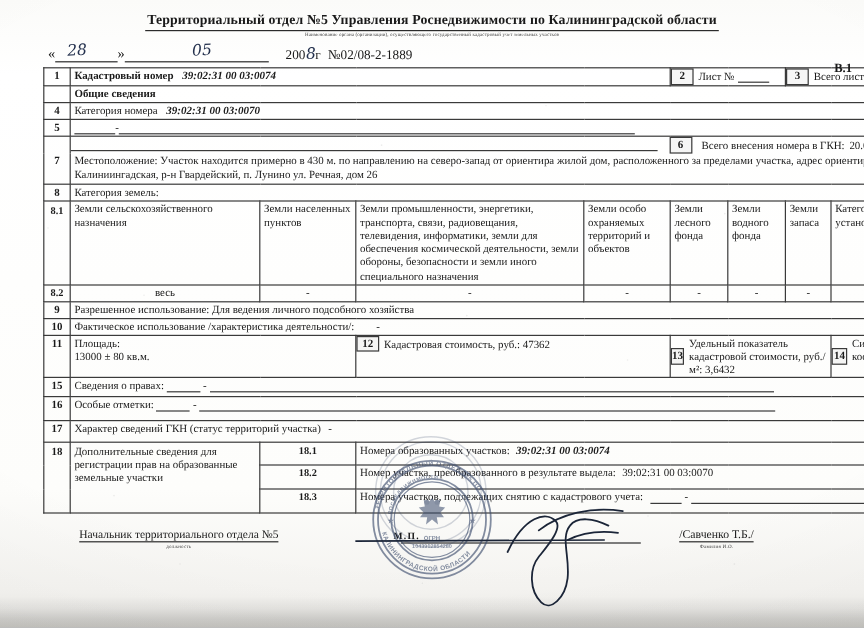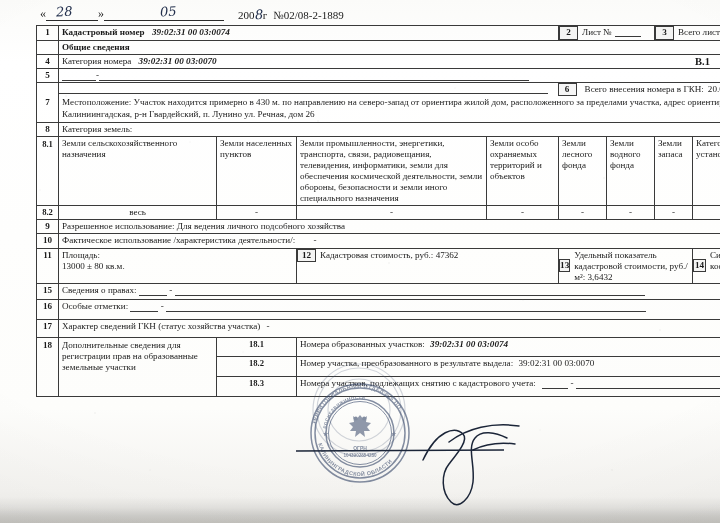--- a/index.html
+++ b/index.html
@@ -271,20 +271,24 @@
         <circle cx="40" cy="190" r="0.6"></circle>
       <circle cx="612" cy="470" r="0.7"></circle>
         <circle cx="352" cy="486" r="0.6"></circle>
       <circle cx="150" cy="470" r="0.6"></circle>
         <circle cx="470" cy="205" r="0.6"></circle>
     </g>
   </svg>
 
   <div id="content">
 
+    <div class="hdr">
+      <div class="hdr-title">Территориальный отдел №5 Управления Роснедвижимости по Калининградской области</div>
+      <div class="hdr-caption">Наименование органа (организации), осуществляющего государственный кадастровый учет земельных участков</div>
+    </div>
 
 
     <div class="dateline">
       <span class="q">«</span>
       <span class="blank" style="width:52px">
         <span class="hand" style="left:10px">28</span>
       </span>
       <span class="q">»</span>
       <span class="blank" style="width:120px">
         <span class="hand" style="left:56px">05</span>
@@ -473,21 +477,21 @@
           <span class="lbl">Особые отметки:</span>
           <span class="fill" style="width:28px"></span>
           <span class="dash lbl">-</span>
           <span class="fill" style="width:480px"></span>
         </td>
       </tr>
 
       <tr>
         <td class="num mid">17</td>
         <td colspan="8" style="height:15px">
-          <span class="lbl">Характер сведений ГКН (статус хозяйства участка)</span>
+          <span class="lbl">Характер сведений ГКН (статус территорий участка)</span>
           <span class="lbl dash" style="margin-left:4px">-</span>
         </td>
       </tr>
 
       <tr>
         <td class="num" style="vertical-align:top;padding-top:2px;border-bottom:none">18</td>
         <td rowspan="3" style="vertical-align:top;padding-top:2px">
           <span class="lbl">Дополнительные сведения для регистрации прав на образованные земельные участки</span>
         </td>
         <td class="num sub mid" style="width:24px">18.1</td>
@@ -512,20 +516,32 @@
         <td colspan="6" style="height:17px">
           <span class="lbl">Номера участков, подлежащих снятию с кадастрового учета:</span>
           <span class="fill" style="width:26px;margin-left:4px"></span>
           <span class="dash lbl">-</span>
           <span class="fill" style="width:170px"></span>
         </td>
       </tr>
     </tbody>
       </table>
 
+    <div class="sig">
+      <div style="display:inline-block">
+        <div class="sig-post">Начальник территориального отдела   №5</div>
+        <div class="sig-cap">должность</div>
+      </div>
+      <div class="mp">М.П.</div>
+      <div class="sig-line"></div>
+      <div class="sig-name">
+        <div class="nm">/Савченко Т.Б./</div>
+        <div class="sig-cap">Фамилия И.О.</div>
+      </div>
+    </div>
   </div>
 
   <svg id="stamp-main" class="stamp" width="126" height="126" viewBox="0 0 126 126">
     <defs>
       <path id="arcOuterTop" d="M 18,63 A 45,45 0 0 1 108,63"></path>
       <path id="arcOuterBot" d="M 20,63 A 43,43 0 0 0 106,63"></path>
       <path id="arcInnerTop" d="M 29,63 A 34,34 0 0 1 97,63"></path>
     </defs>
     <g stroke="#3a4a6b" fill="none" stroke-width="1.5">
       <circle cx="63" cy="63" r="49"></circle>

